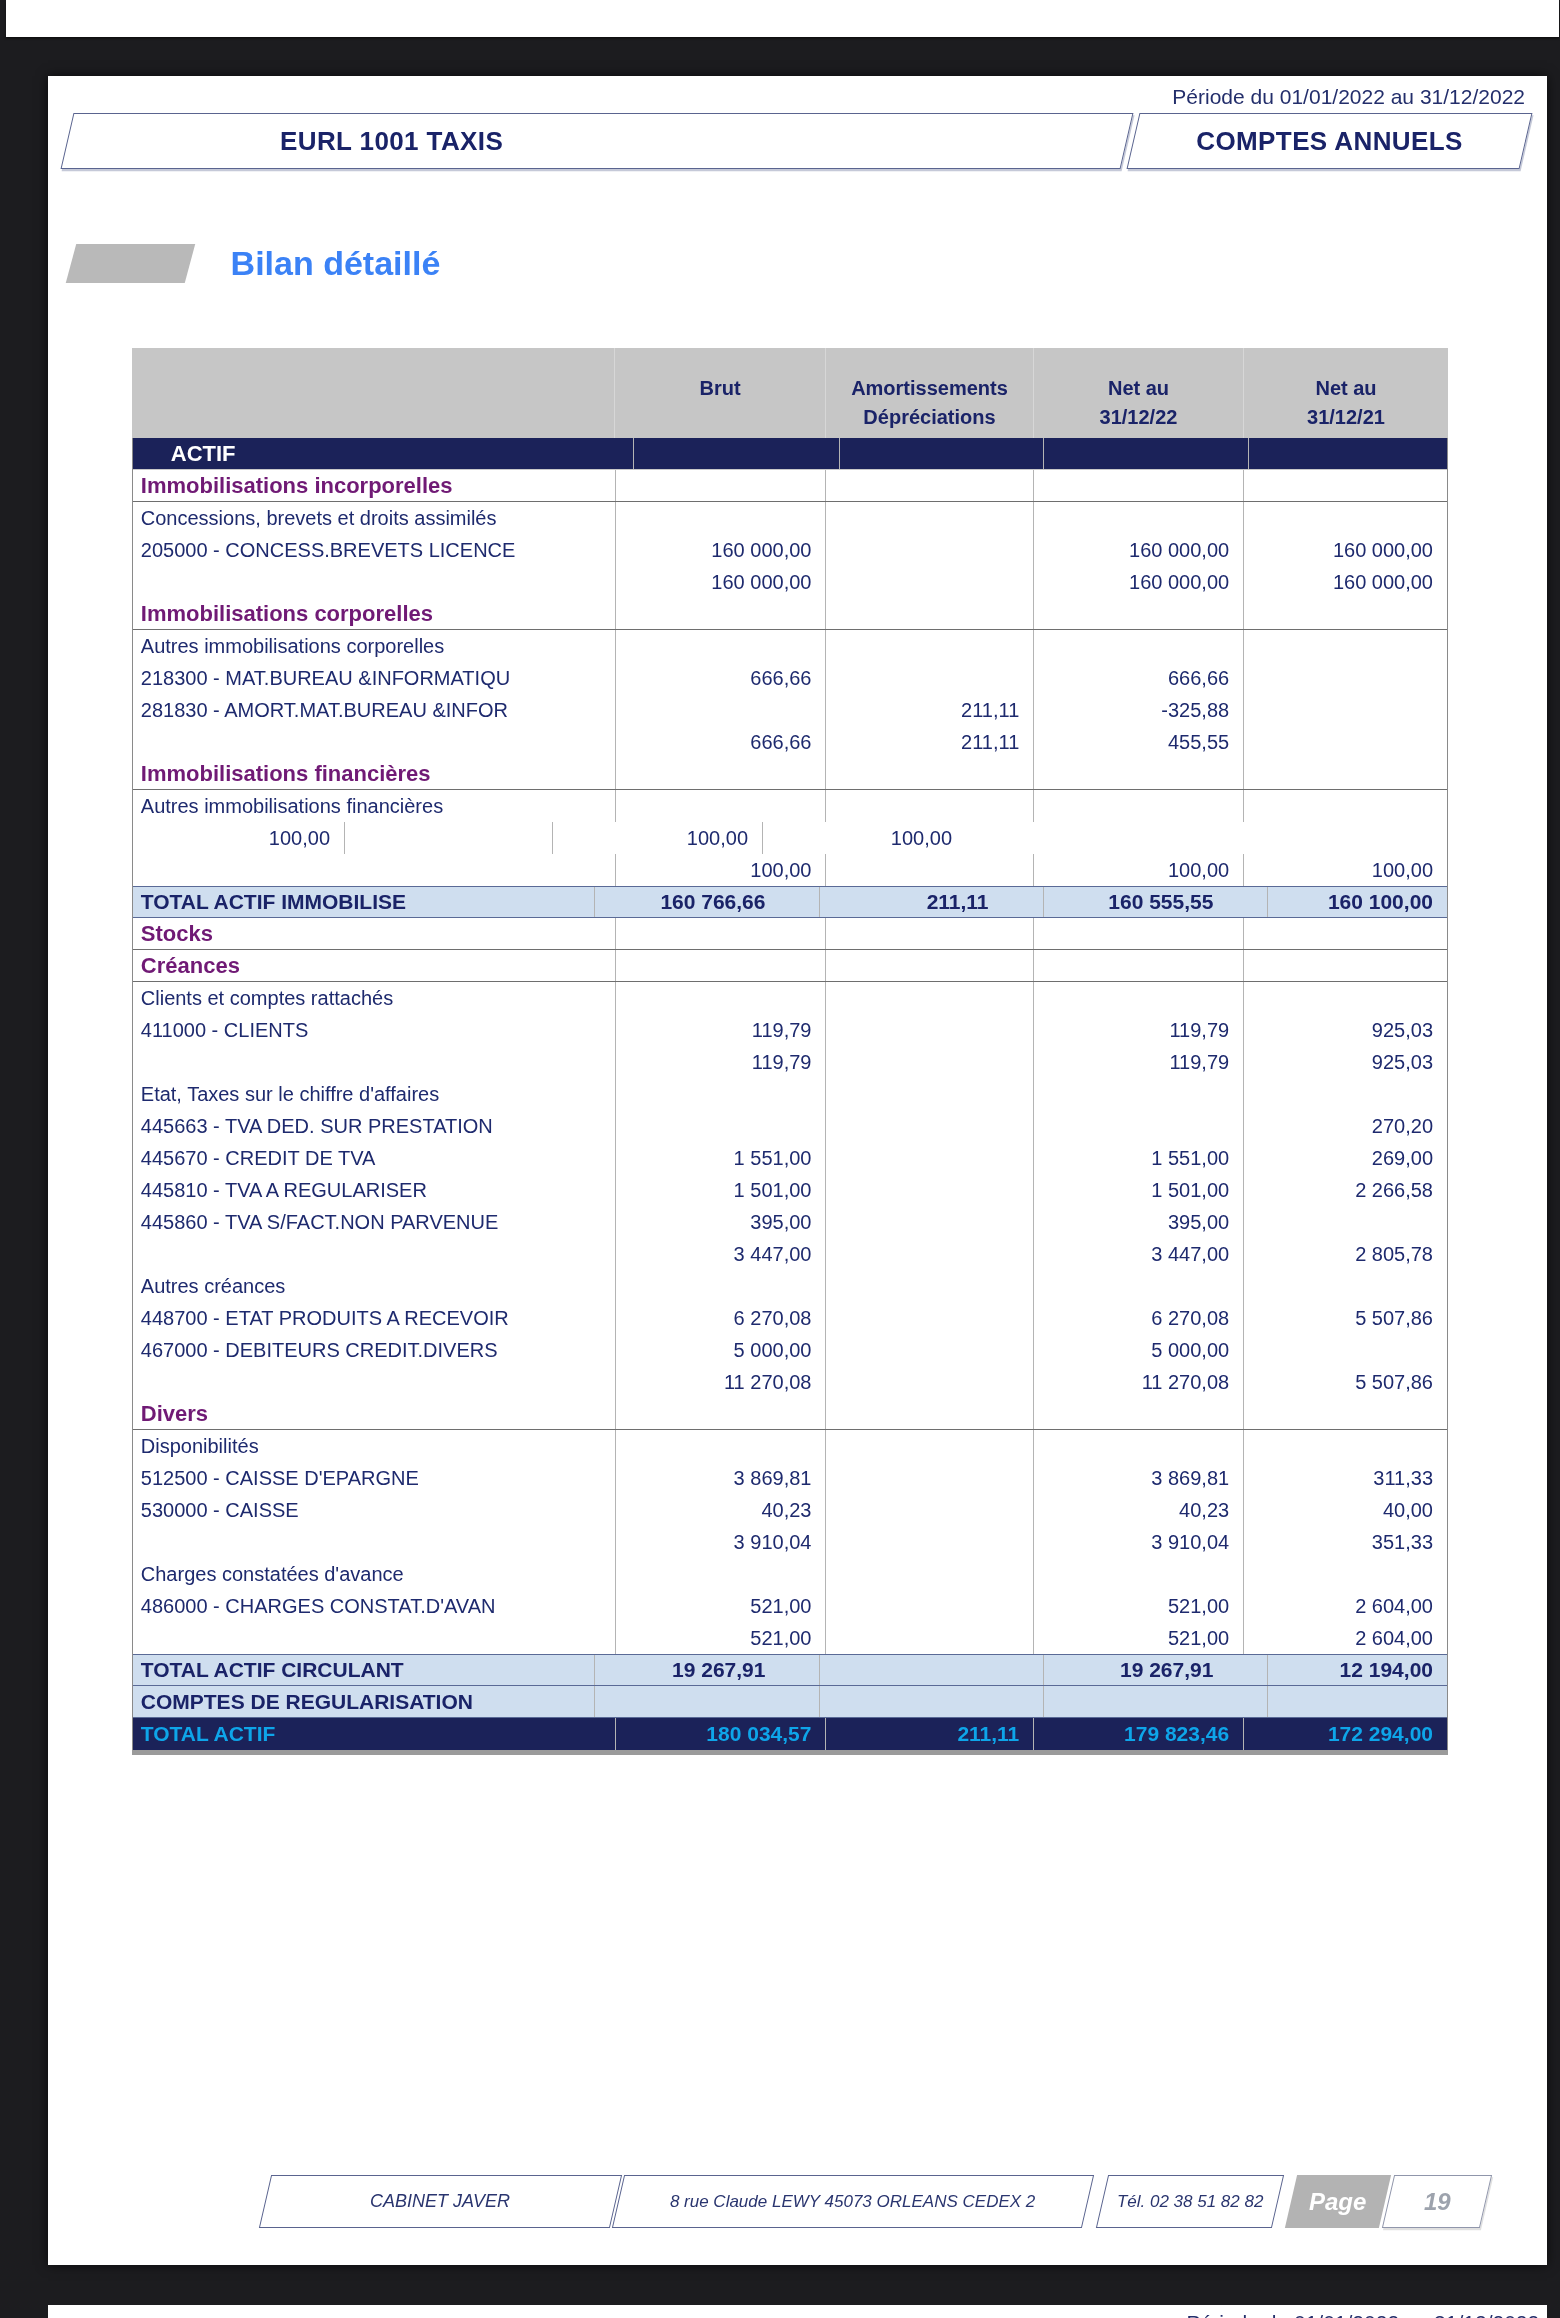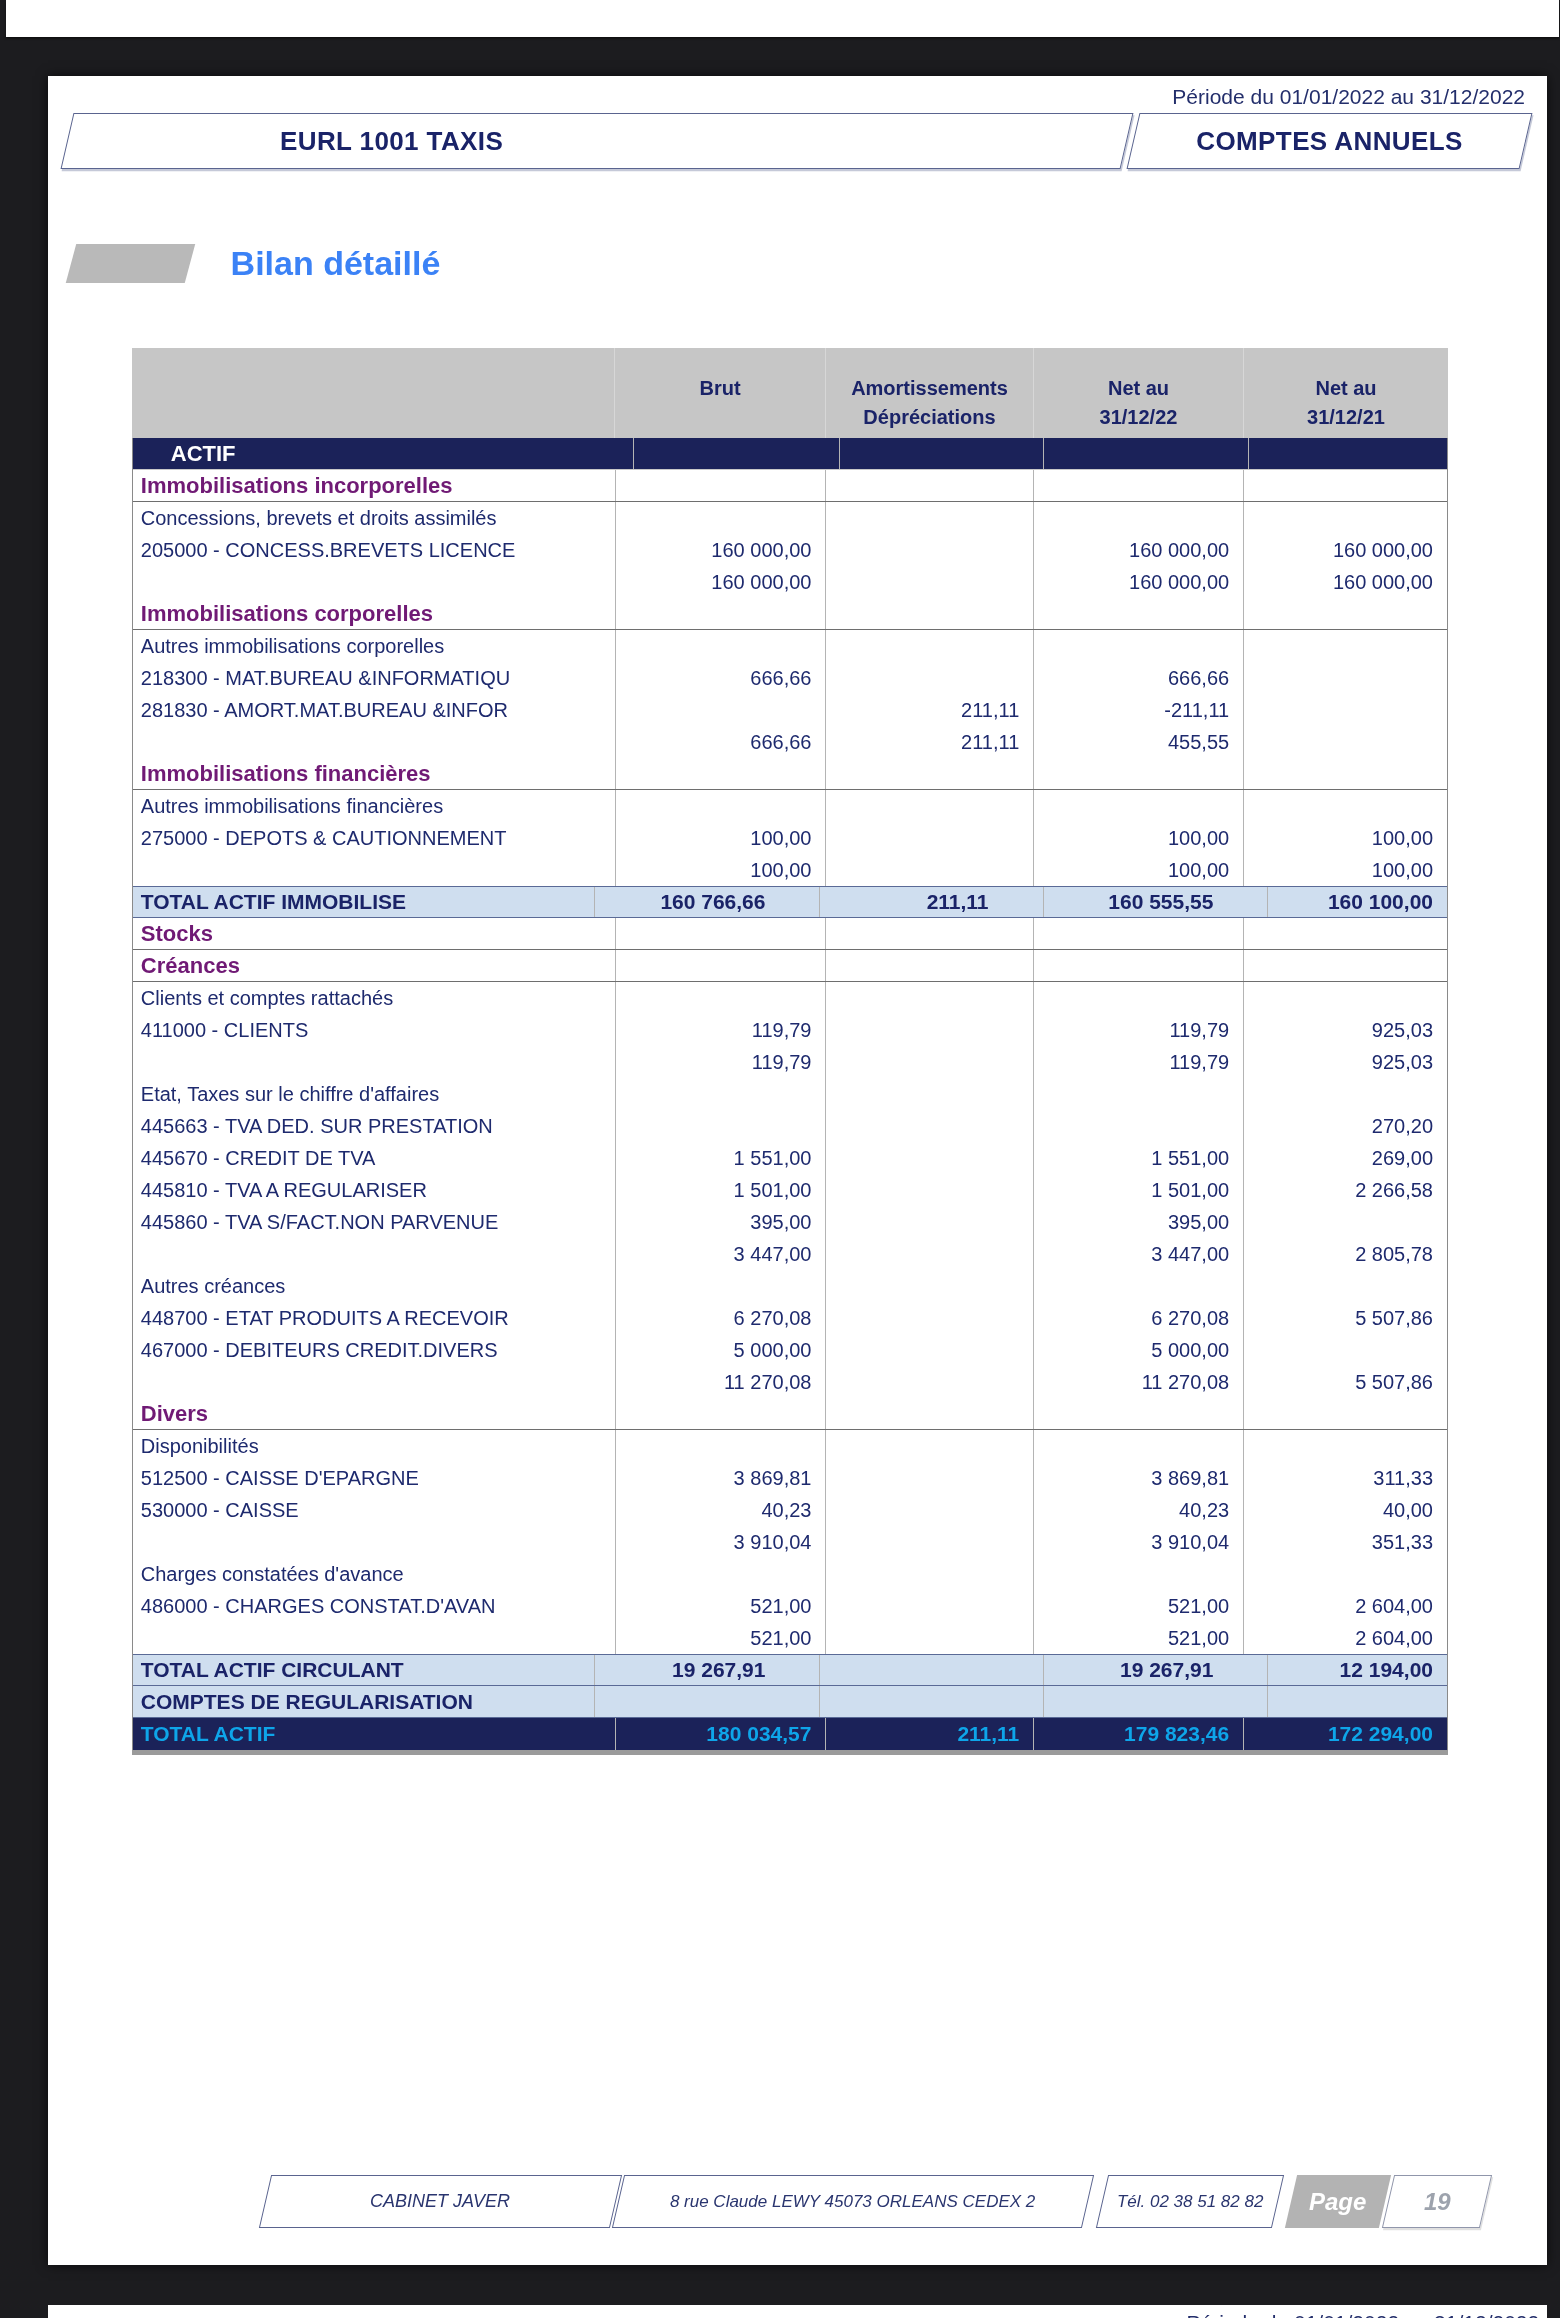--- a/index.html
+++ b/index.html
@@ -188,21 +188,21 @@
     <div class="cell c-label">218300 - MAT.BUREAU &amp;INFORMATIQU</div>
     <div class="cell c-num c-brut">666,66</div>
     <div class="cell c-num c-amort"></div>
     <div class="cell c-num c-net22">666,66</div>
     <div class="cell c-num c-net21"></div>
   </div>
         <div class="trow row-account">
     <div class="cell c-label">281830 - AMORT.MAT.BUREAU &amp;INFOR</div>
     <div class="cell c-num c-brut"></div>
     <div class="cell c-num c-amort">211,11</div>
-    <div class="cell c-num c-net22">-211,11</div>
+    <div class="cell c-num c-net22">-325,88</div>
     <div class="cell c-num c-net21"></div>
   </div>
         <div class="trow row-subtotal">
     <div class="cell c-label"></div>
     <div class="cell c-num c-brut">666,66</div>
     <div class="cell c-num c-amort">211,11</div>
     <div class="cell c-num c-net22">455,55</div>
     <div class="cell c-num c-net21"></div>
   </div>
         <div class="trow row-section">
@@ -213,21 +213,20 @@
     <div class="cell c-num c-net21"></div>
   </div>
         <div class="trow row-group">
     <div class="cell c-label">Autres immobilisations financières</div>
     <div class="cell c-num c-brut"></div>
     <div class="cell c-num c-amort"></div>
     <div class="cell c-num c-net22"></div>
     <div class="cell c-num c-net21"></div>
   </div>
         <div class="trow row-account">
-    <div class="cell c-label">275000 - DEPOTS &amp; CAUTIONNEMENT</div>
     <div class="cell c-num c-brut">100,00</div>
     <div class="cell c-num c-amort"></div>
     <div class="cell c-num c-net22">100,00</div>
     <div class="cell c-num c-net21">100,00</div>
   </div>
         <div class="trow row-subtotal">
     <div class="cell c-label"></div>
     <div class="cell c-num c-brut">100,00</div>
     <div class="cell c-num c-amort"></div>
     <div class="cell c-num c-net22">100,00</div>

